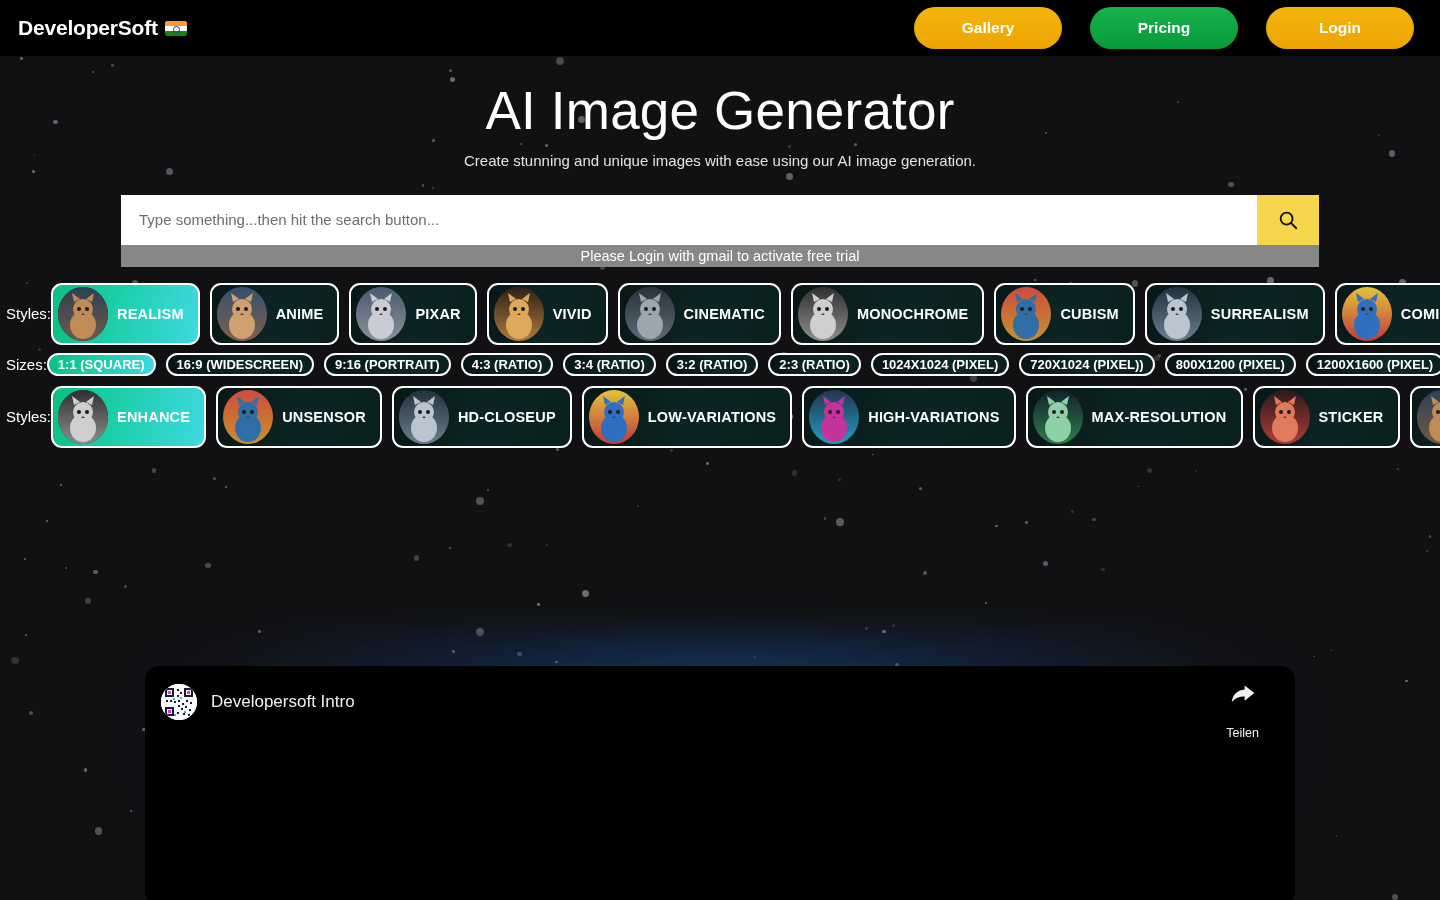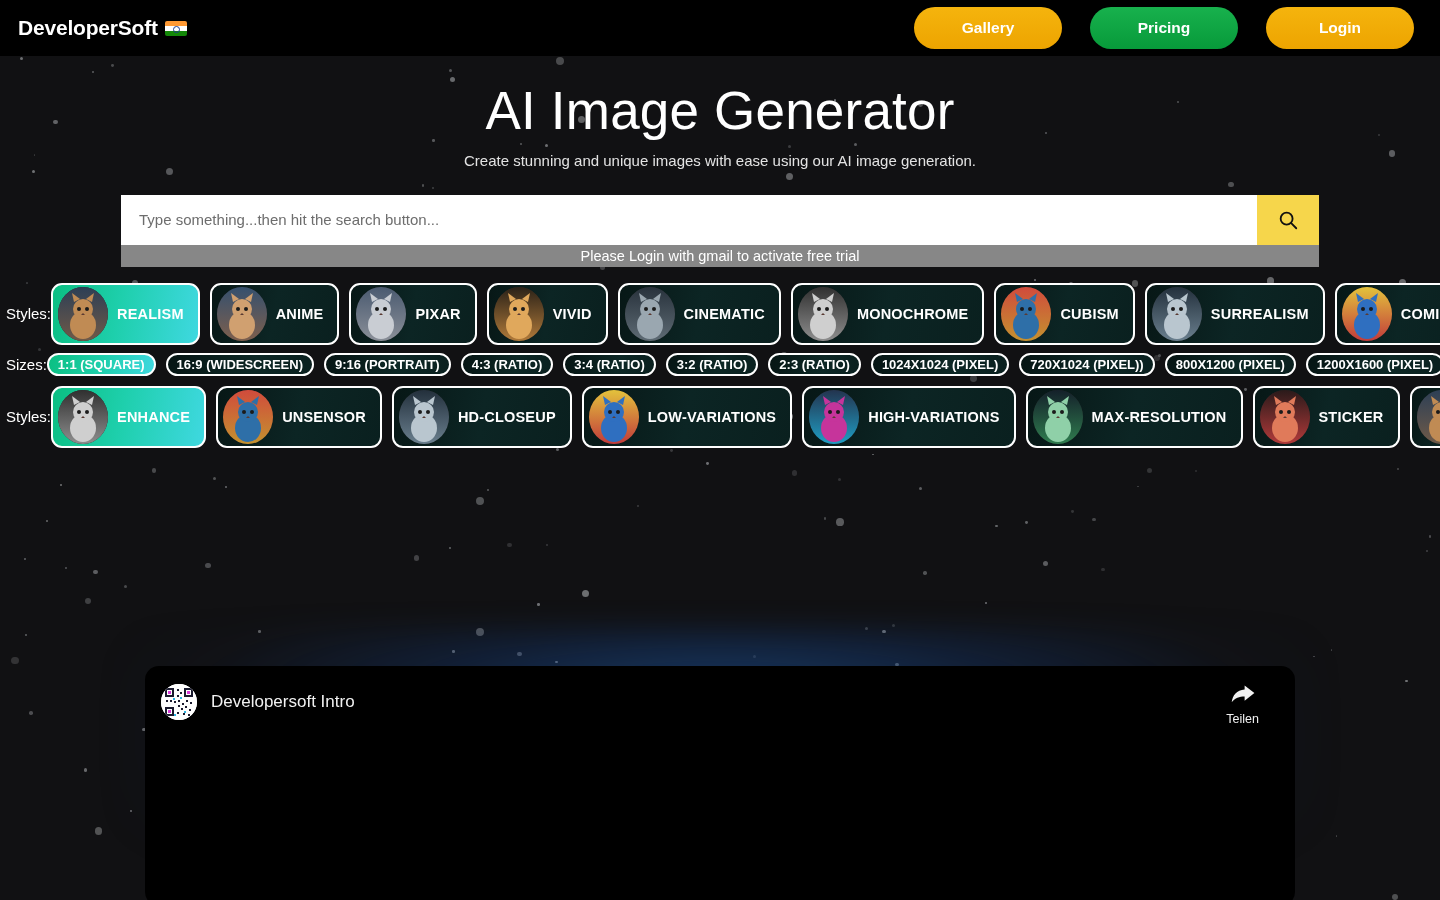--- a/index.html
+++ b/index.html
@@ -288,21 +288,21 @@
   .share {
     margin-left: auto;
     text-align: center;
     cursor: pointer;
     padding-right: 20px;
   }
   .share .share-label {
     color: #f1f1f1;
     font-size: 12.5px;
     display: block;
-    margin-top: 2px;
+    margin-top: 16px;
   }
   .video-body { flex: 1; background: #0d0d0f; }
 </style>
 </head>
 <body>
 
 <div class="page">
 
   <div class="starfield">
       <div class="star" style="width: 1.58542px; height: 1.58542px; left: 237.837px; top: 303.67px; opacity: 0.55;"></div>

